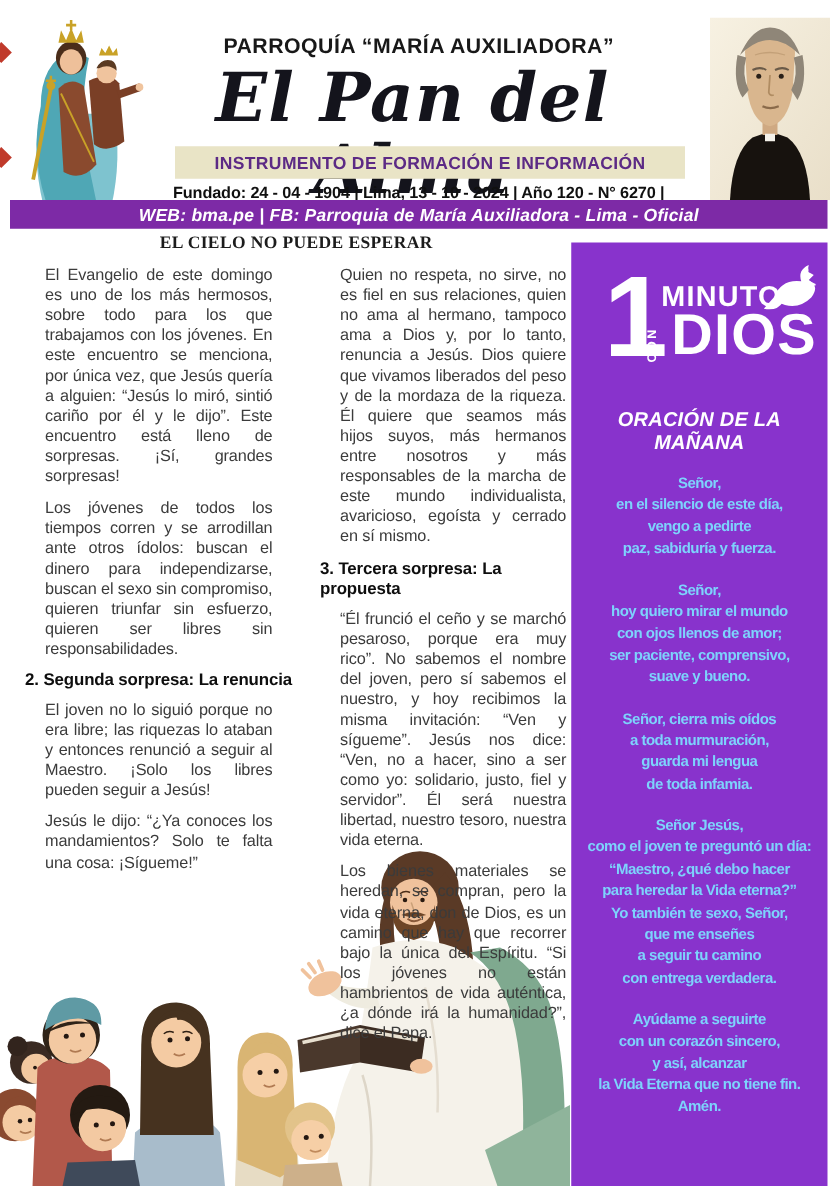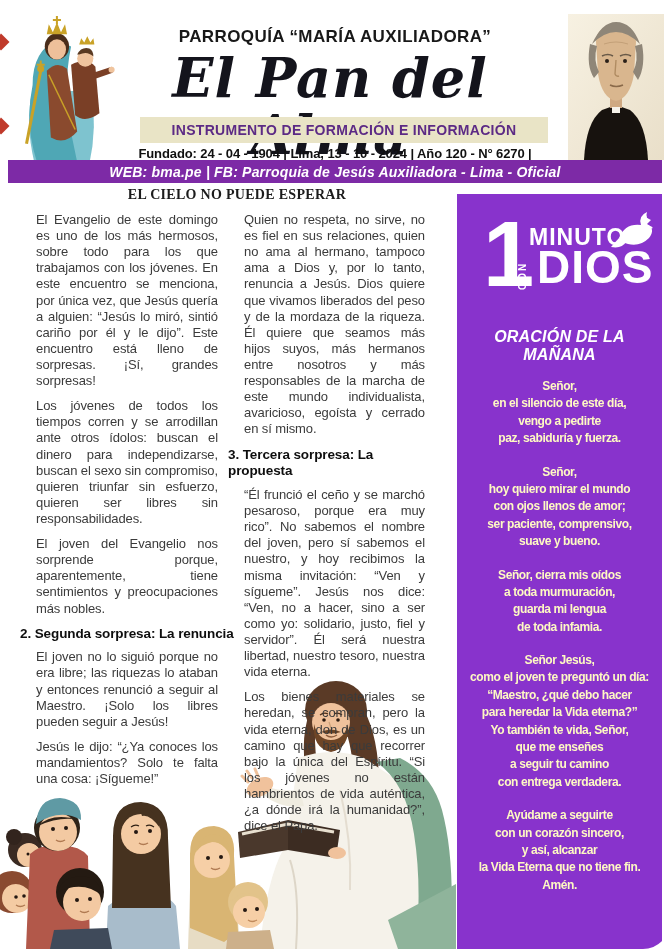--- a/index.html
+++ b/index.html
@@ -7,21 +7,21 @@
     --bar-purple:#7d2aa6;
     --banner-beige:#e9e4c6;
     --banner-text:#5c2a85;
     --body-text:#3b3b3b;
   }
   *{box-sizing:border-box;}
   html,body{margin:0;padding:0;background:#ffffff;}
   .page{
     position:relative;width:670px;height:949px;margin:0 auto;
     background:#fff;overflow:hidden;
-    font-family:"Liberation Sans",sans-serif;color:var(--body-text);border-radius:27px;
+    font-family:"Liberation Sans",sans-serif;color:var(--body-text);
   }
   
   .statue{position:absolute;left:4px;top:12px;width:120px;height:158px;}
   .edge-mark{position:absolute;left:-5px;width:12px;height:12px;background:#c03a2b;transform:rotate(45deg);}
   .edge-mark.m1{top:36px}.edge-mark.m2{top:120px}
   .parish{
     position:absolute;left:135px;top:27px;width:400px;text-align:center;
     font-size:17px;font-weight:bold;color:#181818;letter-spacing:.4px;
   }
   .masthead{
@@ -47,21 +47,21 @@
   }
   .portrait{position:absolute;right:6px;top:14px;width:96px;height:146px;z-index:2;}
   
   .article-title{
     position:absolute;left:18px;top:187px;width:438px;text-align:center;
     font-family:"Liberation Serif",serif;font-weight:bold;font-size:14px;color:#1c1c1c;
     letter-spacing:.3px;
   }
   .col{position:absolute;top:212px;font-size:13px;line-height:1.24;z-index:1;}
   .col1{left:20px;width:214px;}
-  .col2{left:228px;width:213px;}
+  .col2{left:256px;width:213px;}
   .col p{margin:0 16px 9px;text-align:justify;letter-spacing:-.1px;}
   .col h4{margin:3px 0 7px;font-size:13.5px;color:#0e0e0e;letter-spacing:-.1px;}
   
   .illustration{position:absolute;left:0;top:640px;width:456px;height:309px;z-index:0;}
   
   .sidebar{
     position:absolute;left:457px;top:194px;width:205px;bottom:0;
     background:var(--sidebar-purple);color:#fff;z-index:1;
   }
   .logo{position:relative;height:102px;margin:20px 8px 0;}
@@ -70,21 +70,21 @@
   .logo-con{position:absolute;left:52px;top:76px;font-size:10px;font-weight:bold;letter-spacing:2px;
             transform-origin:0 0;transform:rotate(-90deg);}
   .logo-dios{position:absolute;left:72px;top:30px;font-size:46px;font-weight:bold;letter-spacing:1px;line-height:1;}
   .logo-dove{position:absolute;left:146px;top:-4px;width:48px;height:44px;}
   .prayer-title{
     margin:12px 4px 14px;text-align:center;
     font-size:16px;font-weight:bold;font-style:italic;letter-spacing:.2px;
   }
   .stanza{
     margin:0 6px 16px;text-align:center;white-space:pre-line;
-    font-size:12px;font-weight:bold;line-height:1.45;letter-spacing:-.4px;color:#fef9c3;
+    font-size:12px;font-weight:bold;line-height:1.45;letter-spacing:-.4px;color:#7dd3fc;
   }
 </style>
 </head>
 <body>
 
 <div class="page">
 
   <div class="edge-mark m1"></div>
   <div class="edge-mark m2"></div>
 
@@ -107,21 +107,21 @@
       <path d="M22 130 L36 58" stroke="#c9a227" stroke-width="3"></path>
       <circle cx="36" cy="56" r="3.5" fill="#c9a227"></circle>
       <path d="M35 48 h2 v8 h-2 Z M32 51 h8 v2 h-8 Z" fill="#c9a227"></path>
     </svg>
   </div>
 
   <div class="parish">PARROQUÍA “MARÍA AUXILIADORA”</div>
   <div class="masthead">El Pan del Alma</div>
   <div class="banner">INSTRUMENTO DE FORMACIÓN E INFORMACIÓN</div>
   <div class="infoline">Fundado: 24 - 04 - 1904 | Lima, 13 - 10 - 2024 | Año 120 - N° 6270 | 3000 ejemplares</div>
-  <div class="webbar">WEB: bma.pe | FB: Parroquia de Jesús Auxiliadora - Lima - Oficial</div>
+  <div class="webbar">WEB: bma.pe | FB: Parroquia de María Auxiliadora - Lima - Oficial</div>
 
   <div class="portrait">
     <svg viewBox="0 0 96 146" width="96" height="146">
       <defs>
         <linearGradient id="pbg" x1="0" y1="0" x2="1" y2="1">
           <stop offset="0" stop-color="#f7f1e2"></stop>
             <stop offset="1" stop-color="#e9dfc9"></stop>
         </linearGradient>
       </defs>
       <rect width="96" height="146" fill="url(#pbg)"></rect>
@@ -140,21 +140,20 @@
       <path d="M42 71 Q48 74 55 71" stroke="#8a6a4a" stroke-width="1.6" fill="none"></path>
       <path d="M36 30 Q48 26 60 30" stroke="#c3a078" stroke-width="1" fill="none"></path>
     </svg>
   </div>
 
   <div class="article-title">EL CIELO NO PUEDE ESPERAR</div>
 
   <div class="col col1">
     <p>El Evangelio de este domingo es uno de los más hermosos, sobre todo para los que trabajamos con los jóvenes. En este encuentro se menciona, por única vez, que Jesús quería a alguien: “Jesús lo miró, sintió cariño por él y le dijo”. Este encuentro está lleno de sorpresas. ¡Sí, grandes sorpresas!</p>
     <p>Los jóvenes de todos los tiempos corren y se arrodillan ante otros ídolos: buscan el dinero para independizarse, buscan el sexo sin compromiso, quieren triunfar sin esfuerzo, quieren ser libres sin responsabilidades.</p>
-    <p>El joven del Evangelio nos sorprende porque, aparentemente, tiene sentimientos y preocupaciones más nobles.</p>
     <h4>2. Segunda sorpresa: La renuncia</h4>
     <p>El joven no lo siguió porque no era libre; las riquezas lo ataban y entonces renunció a seguir al Maestro. ¡Solo los libres pueden seguir a Jesús!</p>
     <p>Jesús le dijo: “¿Ya conoces los mandamientos? Solo te falta una cosa: ¡Sígueme!”</p>
   </div>
 
   <div class="col col2">
     <p>Quien no respeta, no sirve, no es fiel en sus relaciones, quien no ama al hermano, tampoco ama a Dios y, por lo tanto, renuncia a Jesús. Dios quiere que vivamos liberados del peso y de la mordaza de la riqueza. Él quiere que seamos más hijos suyos, más hermanos entre nosotros y más responsables de la marcha de este mundo individualista, avaricioso, egoísta y cerrado en sí mismo.</p>
     <h4>3. Tercera sorpresa: La propuesta</h4>
     <p>“Él frunció el ceño y se marchó pesaroso, porque era muy rico”. No sabemos el nombre del joven, pero sí sabemos el nuestro, y hoy recibimos la misma invitación: “Ven y sígueme”. Jesús nos dice: “Ven, no a hacer, sino a ser como yo: solidario, justo, fiel y servidor”. Él será nuestra libertad, nuestro tesoro, nuestra vida eterna.</p>
     <p>Los bienes materiales se heredan, se compran, pero la vida eterna, don de Dios, es un camino que hay que recorrer bajo la única del Espíritu. “Si los jóvenes no están hambrientos de vida auténtica, ¿a dónde irá la humanidad?”, dice el Papa.</p>
@@ -263,21 +262,21 @@
 ser paciente, comprensivo,
 suave y bueno.</div>
     <div class="stanza">Señor, cierra mis oídos
 a toda murmuración,
 guarda mi lengua
 de toda infamia.</div>
     <div class="stanza">Señor Jesús,
 como el joven te preguntó un día:
 “Maestro, ¿qué debo hacer
 para heredar la Vida eterna?”
-Yo también te vida, Señor,
+Yo también te sexo, Señor,
 que me enseñes
 a seguir tu camino
 con entrega verdadera.</div>
     <div class="stanza">Ayúdame a seguirte
 con un corazón sincero,
 y así, alcanzar
 la Vida Eterna que no tiene fin.
 Amén.</div>
   </aside>
 

